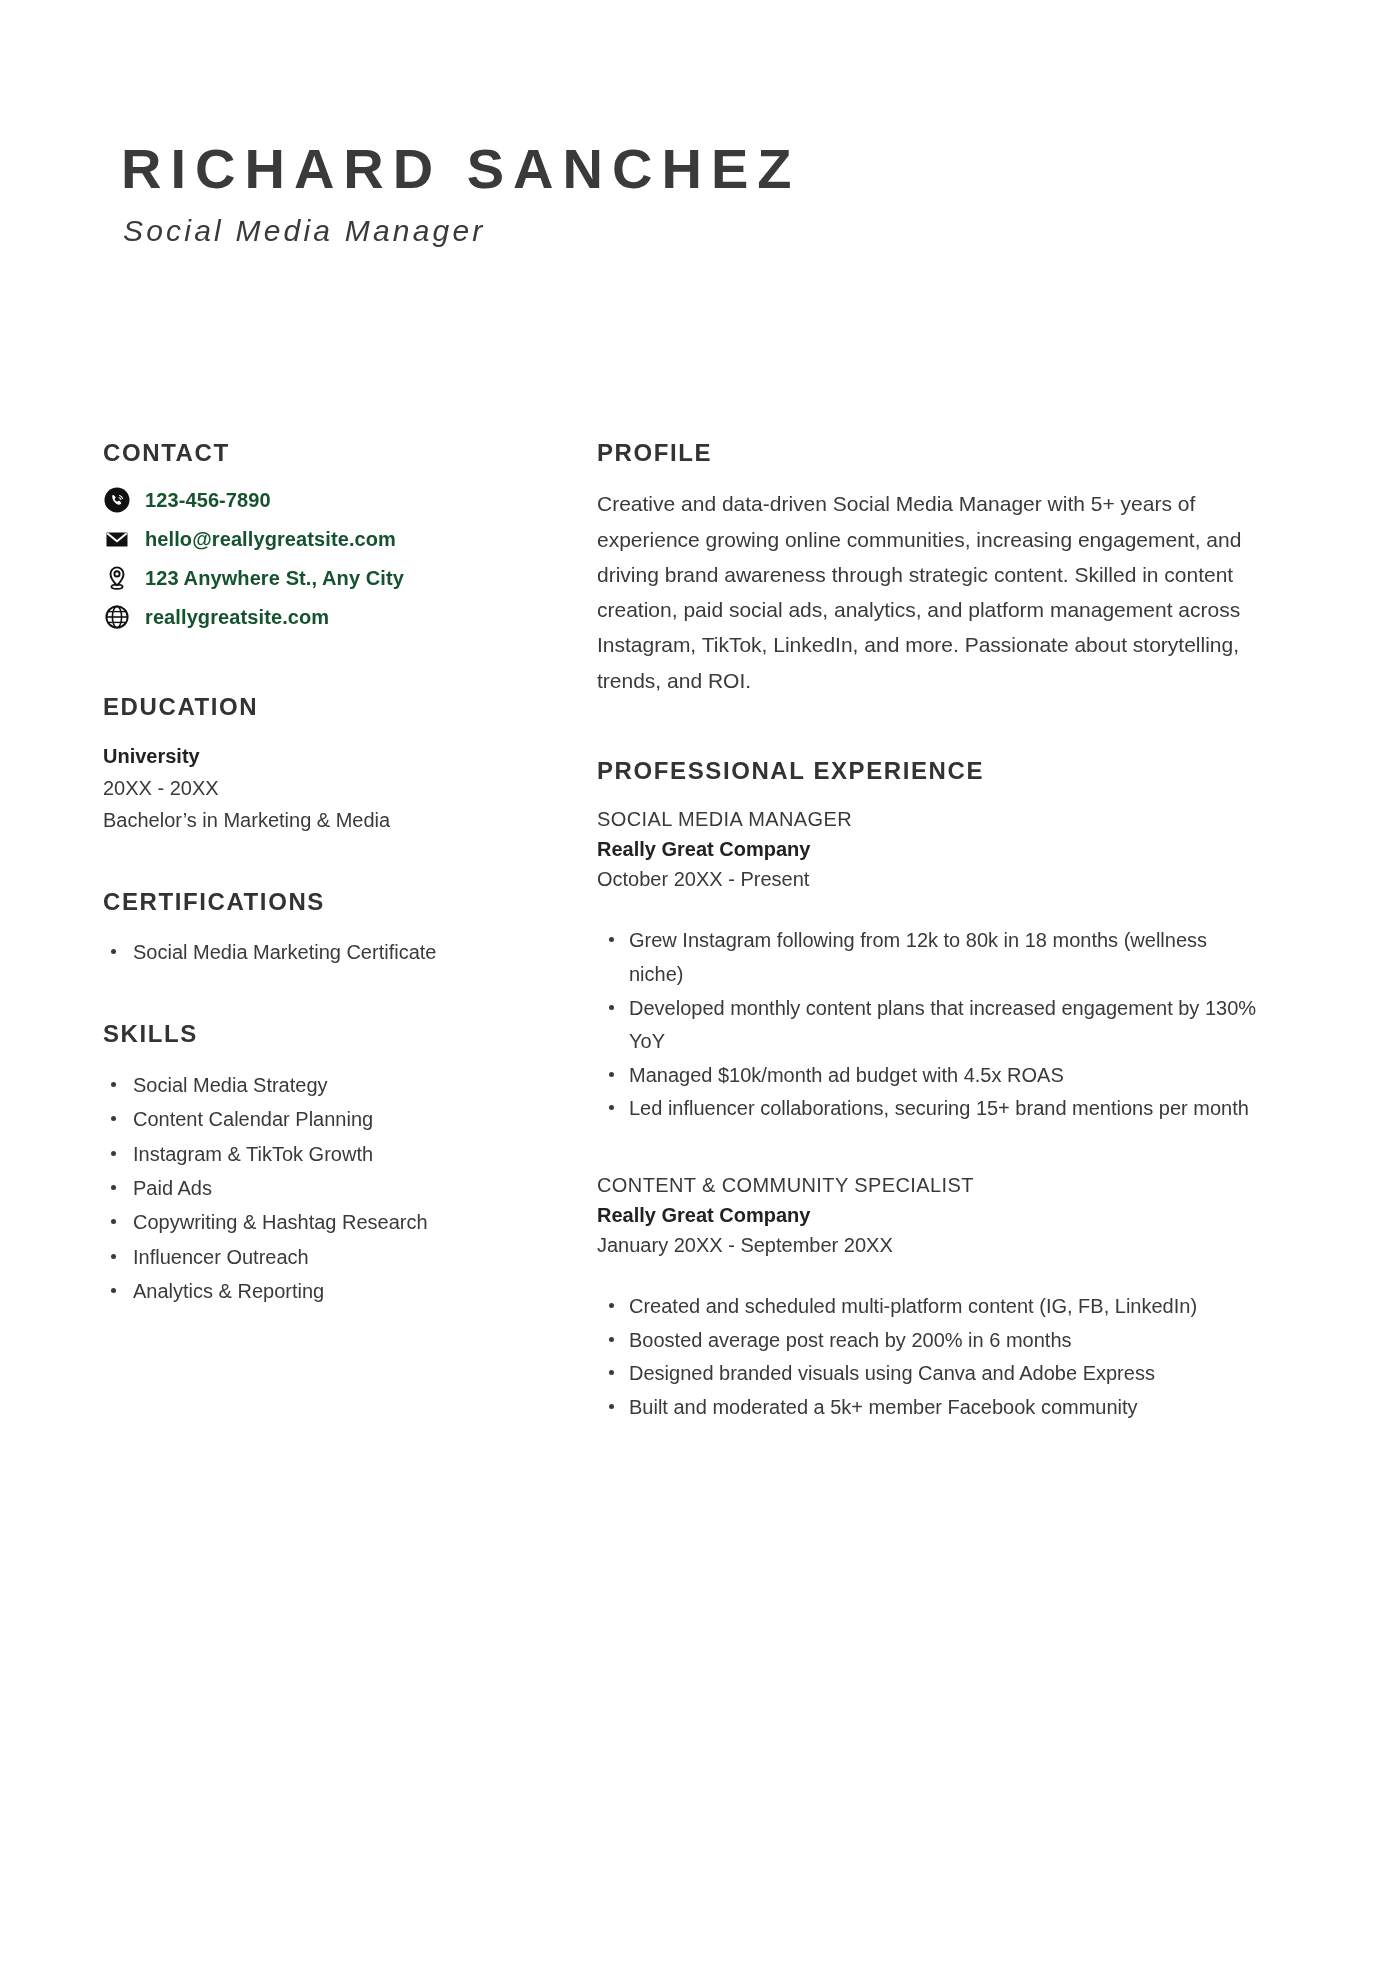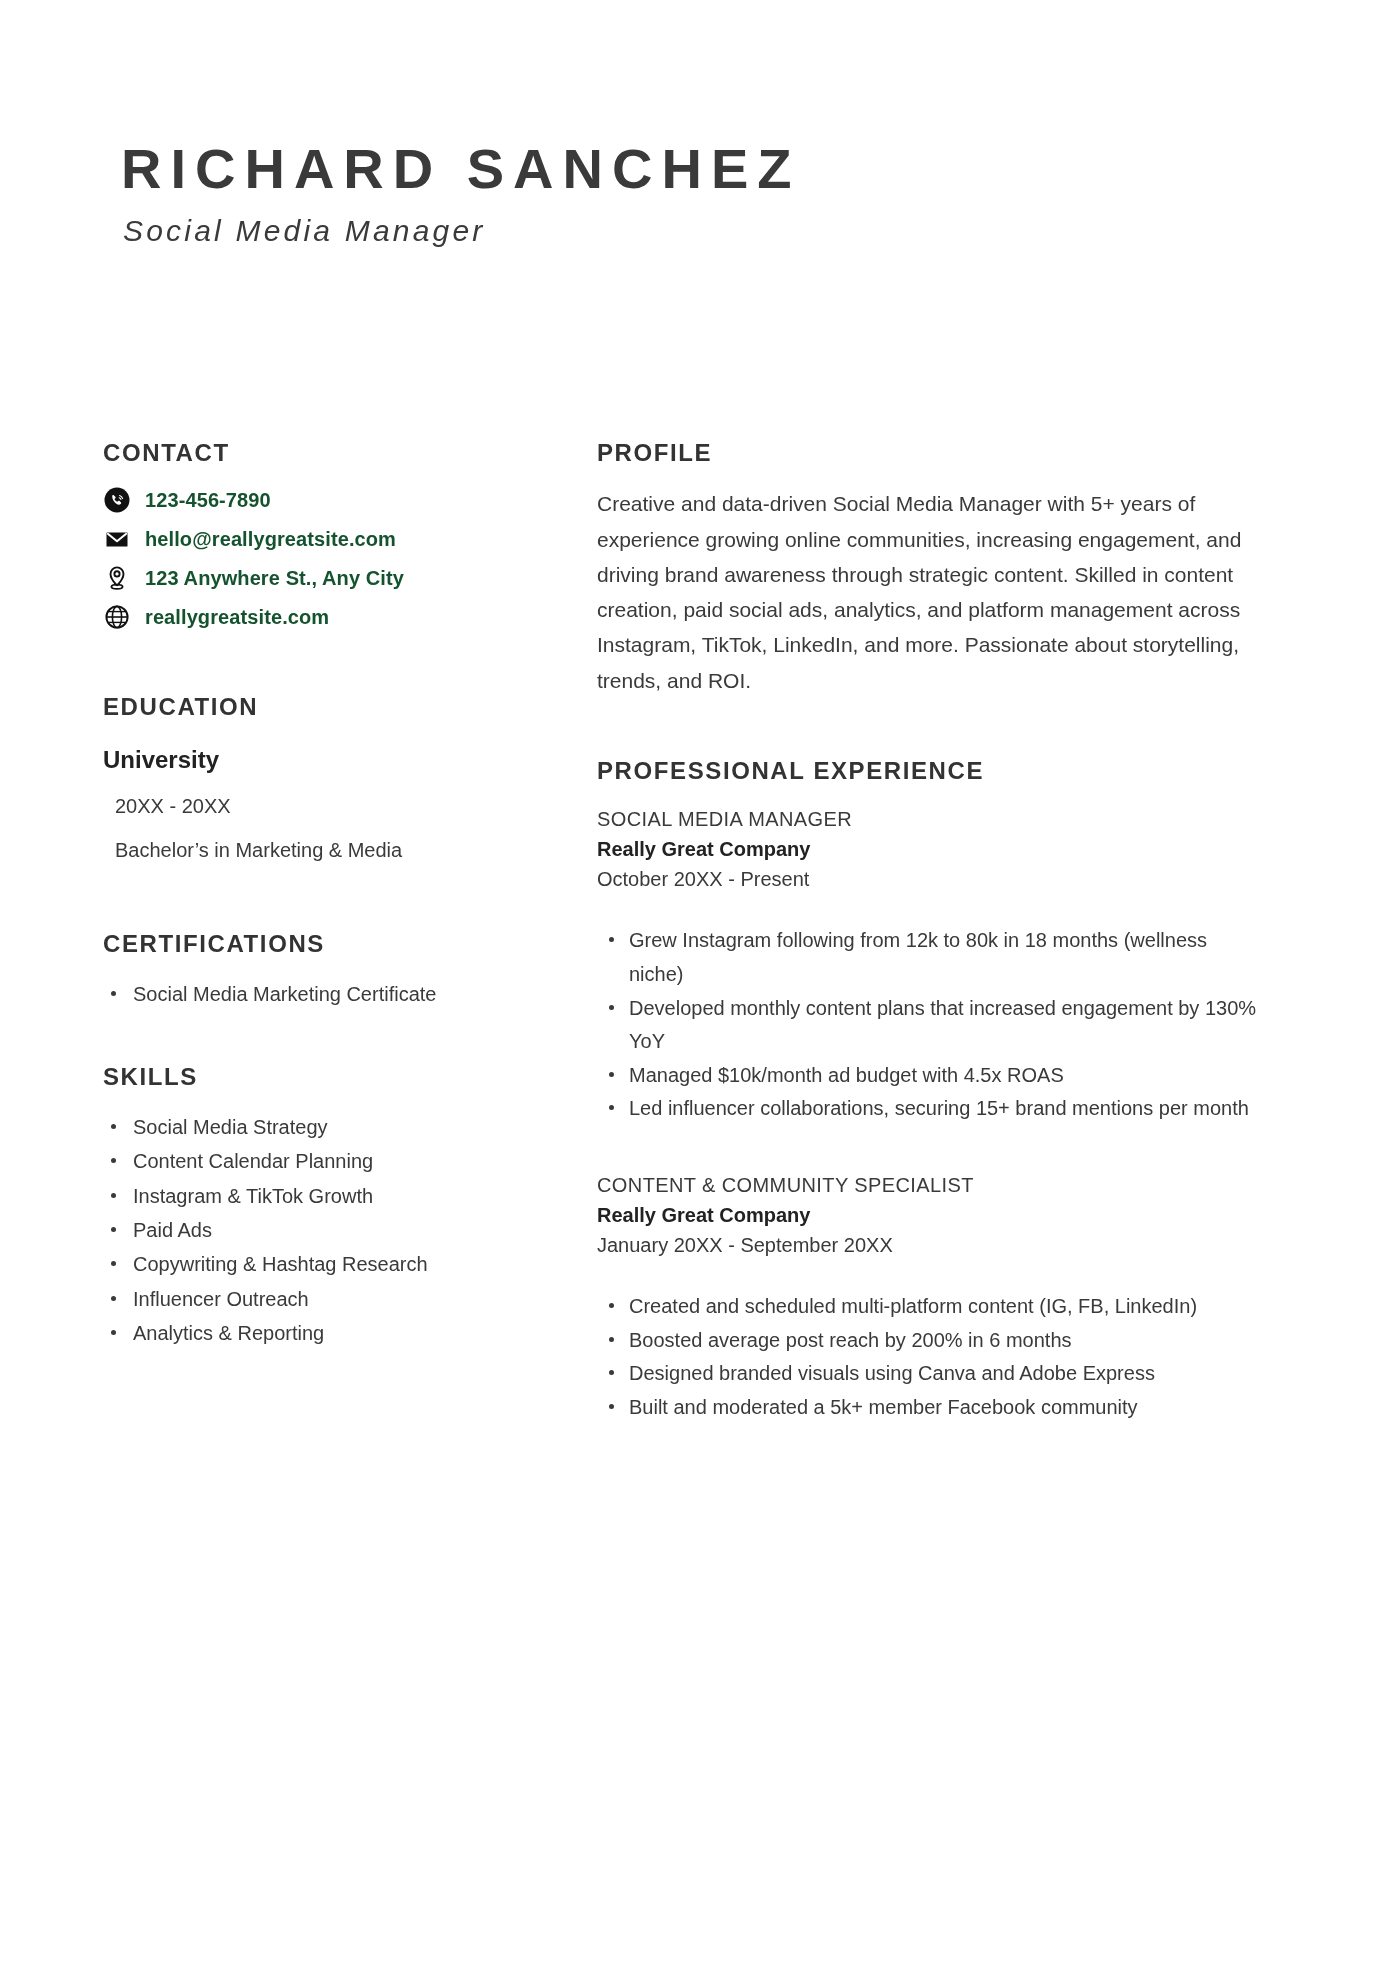--- a/index.html
+++ b/index.html
@@ -98,32 +98,32 @@
   .contact-text {
     font-size: 20px;
     font-weight: 700;
     letter-spacing: 0.1px;
     color: #14532d;
     line-height: 1.25;
   }
 
   
   .edu-school {
-    font-size: 24px;
+    font-size: 20px;
     font-weight: 700;
     color: #222222;
     line-height: 1.55;
     margin: 0;
   }
   .edu-line {
     font-size: 20px;
     font-weight: 400;
     color: #3a3a3a;
     line-height: 1.62;
-    margin: 12px;
+    margin: 0;
   }
 
   
   ul.blist {
     list-style: none;
     margin: 0;
     padding: 0;
   }
   ul.blist li {
     position: relative;

